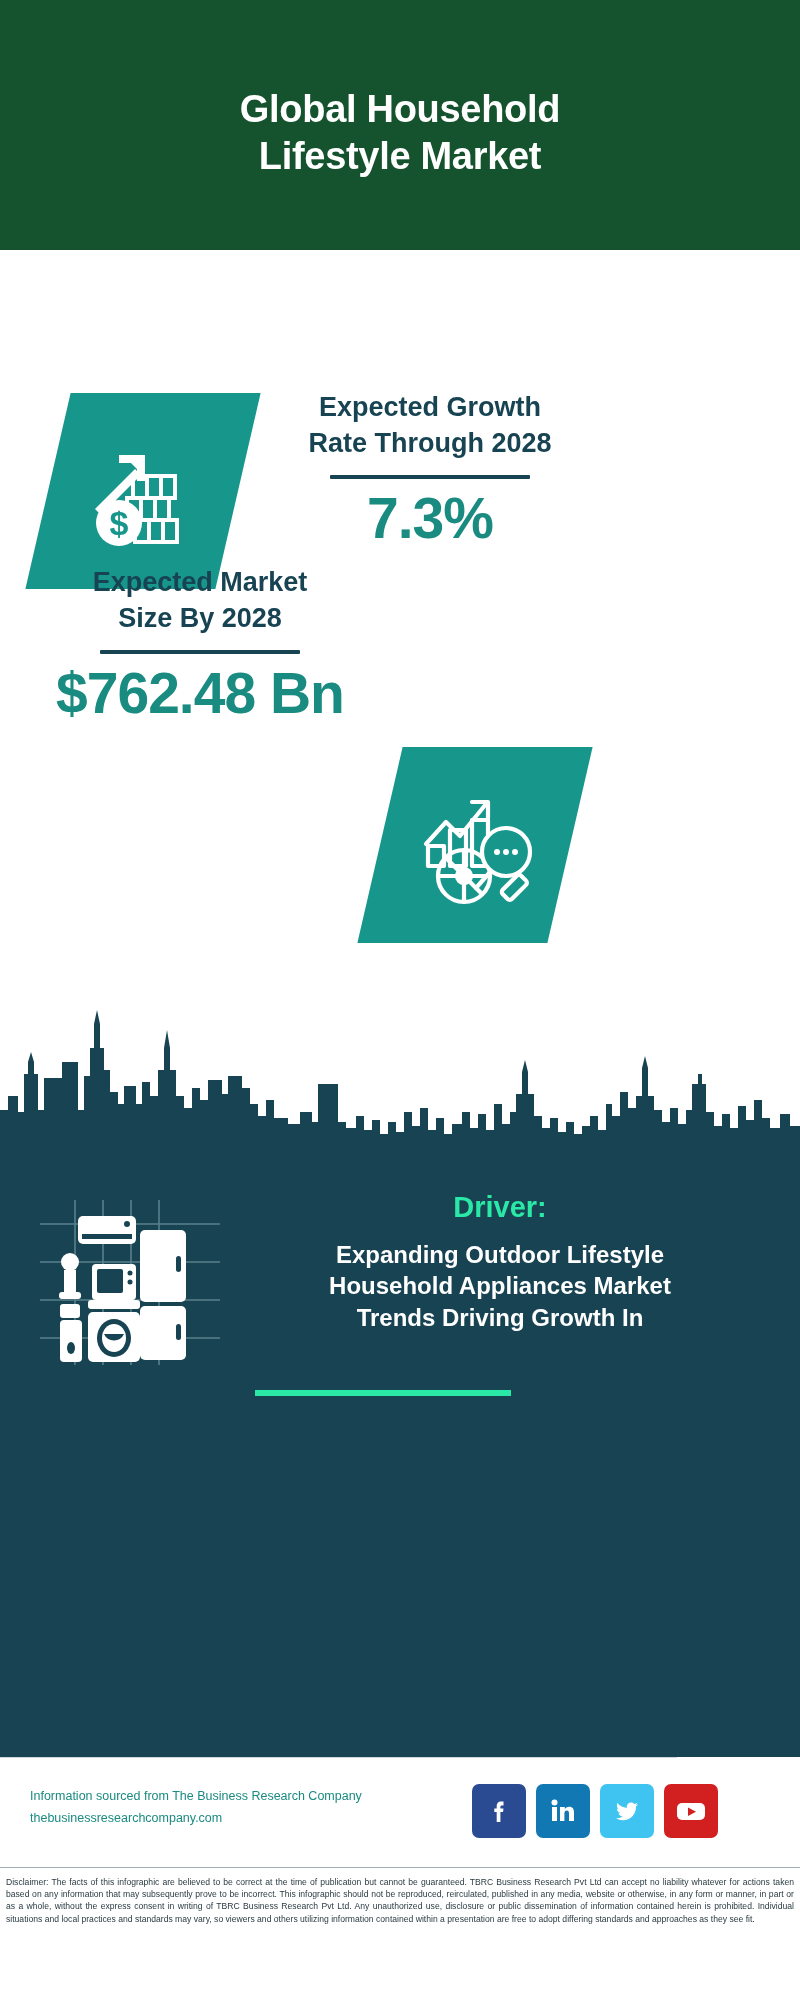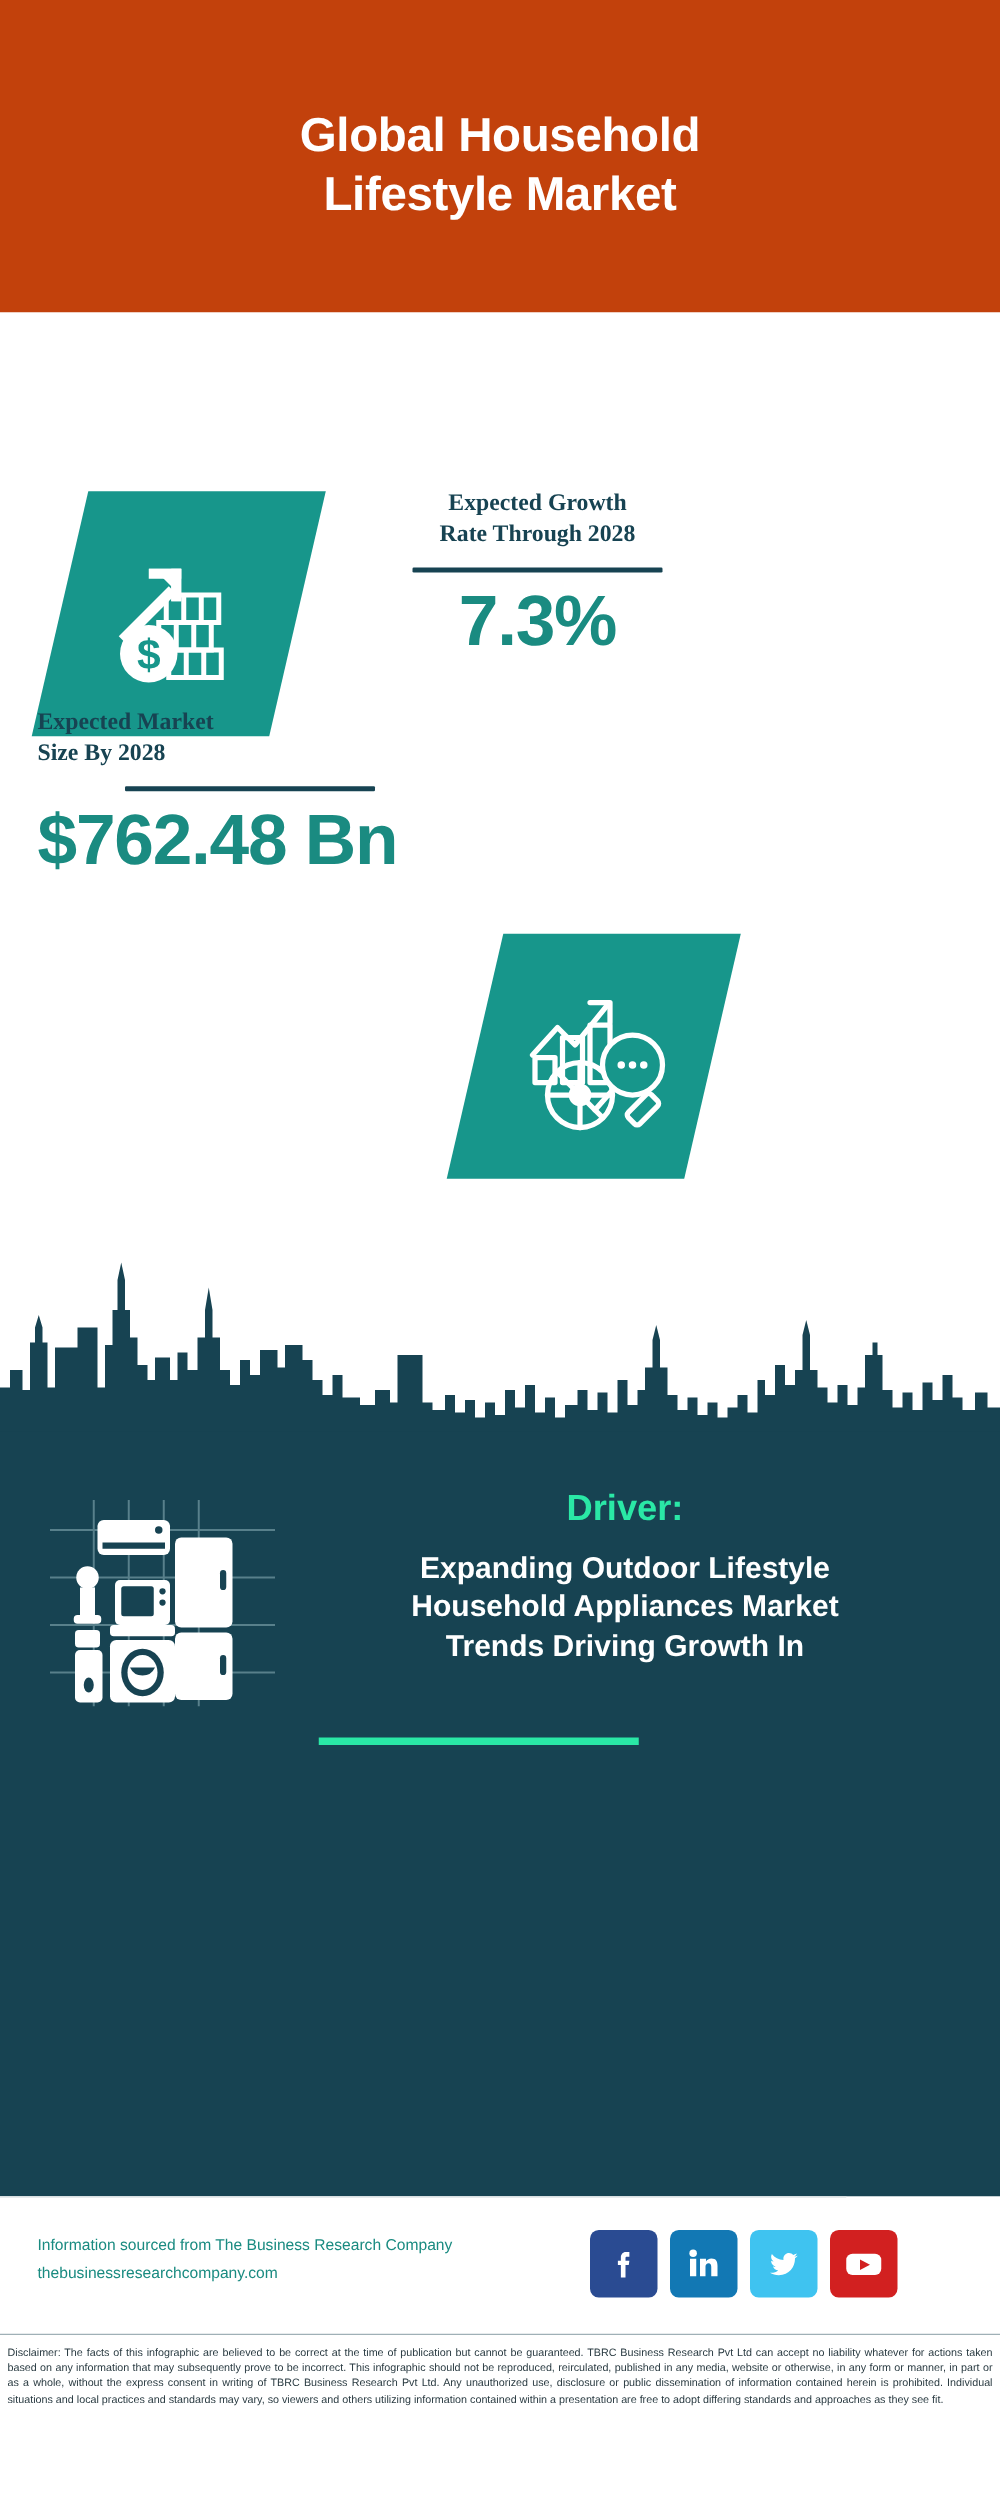--- a/index.html
+++ b/index.html
@@ -8,21 +8,21 @@
     background:#ffffff;
     font-family:"Liberation Sans",sans-serif;
     overflow:hidden;
     position:relative;
   }
   .page{position:relative;width:800px;height:2000px;overflow:hidden;}
 
   
   .header{
     position:absolute;left:0;top:0;width:800px;height:250px;
-    background:#c2410c;
+    background:#14532d;
     display:flex;align-items:center;justify-content:center;
   }
   .header-title{
     color:#ffffff;font-size:38px;font-weight:bold;line-height:1.25;
     text-align:center;letter-spacing:-0.3px;width:560px;
     transform:translateY(8px);
   }
 
   
   .white-zone{
@@ -39,31 +39,31 @@
   .para > svg{transform:skewX(13deg);}
 
   .para-growth{left:48px;top:143px;width:190px;height:196px;}
   .para-size{left:380px;top:497px;width:190px;height:196px;}
 
   
   .growth-text{
     position:absolute;left:265px;top:140px;width:330px;text-align:center;
   }
   .stat-label{
-    color:#174352;font-size:19px;font-weight:bold;line-height:1.32;font-family:Liberation Serif, serif;
+    color:#174352;font-size:27px;font-weight:bold;line-height:1.32;
   }
   .rule-dark{
     width:200px;height:4px;background:#174352;margin:14px auto 10px auto;border-radius:1px;
   }
   .stat-value{
     color:#1a8b81;font-size:57px;font-weight:bold;line-height:1.05;letter-spacing:-1px;
   }
 
   .size-text{
-    position:absolute;left:30px;top:315px;width:340px;
+    position:absolute;left:30px;top:315px;width:340px;text-align:center;
   }
 
   
   .skyline{
     position:absolute;left:0;top:1000px;width:800px;height:150px;
   }
 
   
   .dark-zone{
     position:absolute;left:0;top:1145px;width:800px;height:612px;background:#174352;

